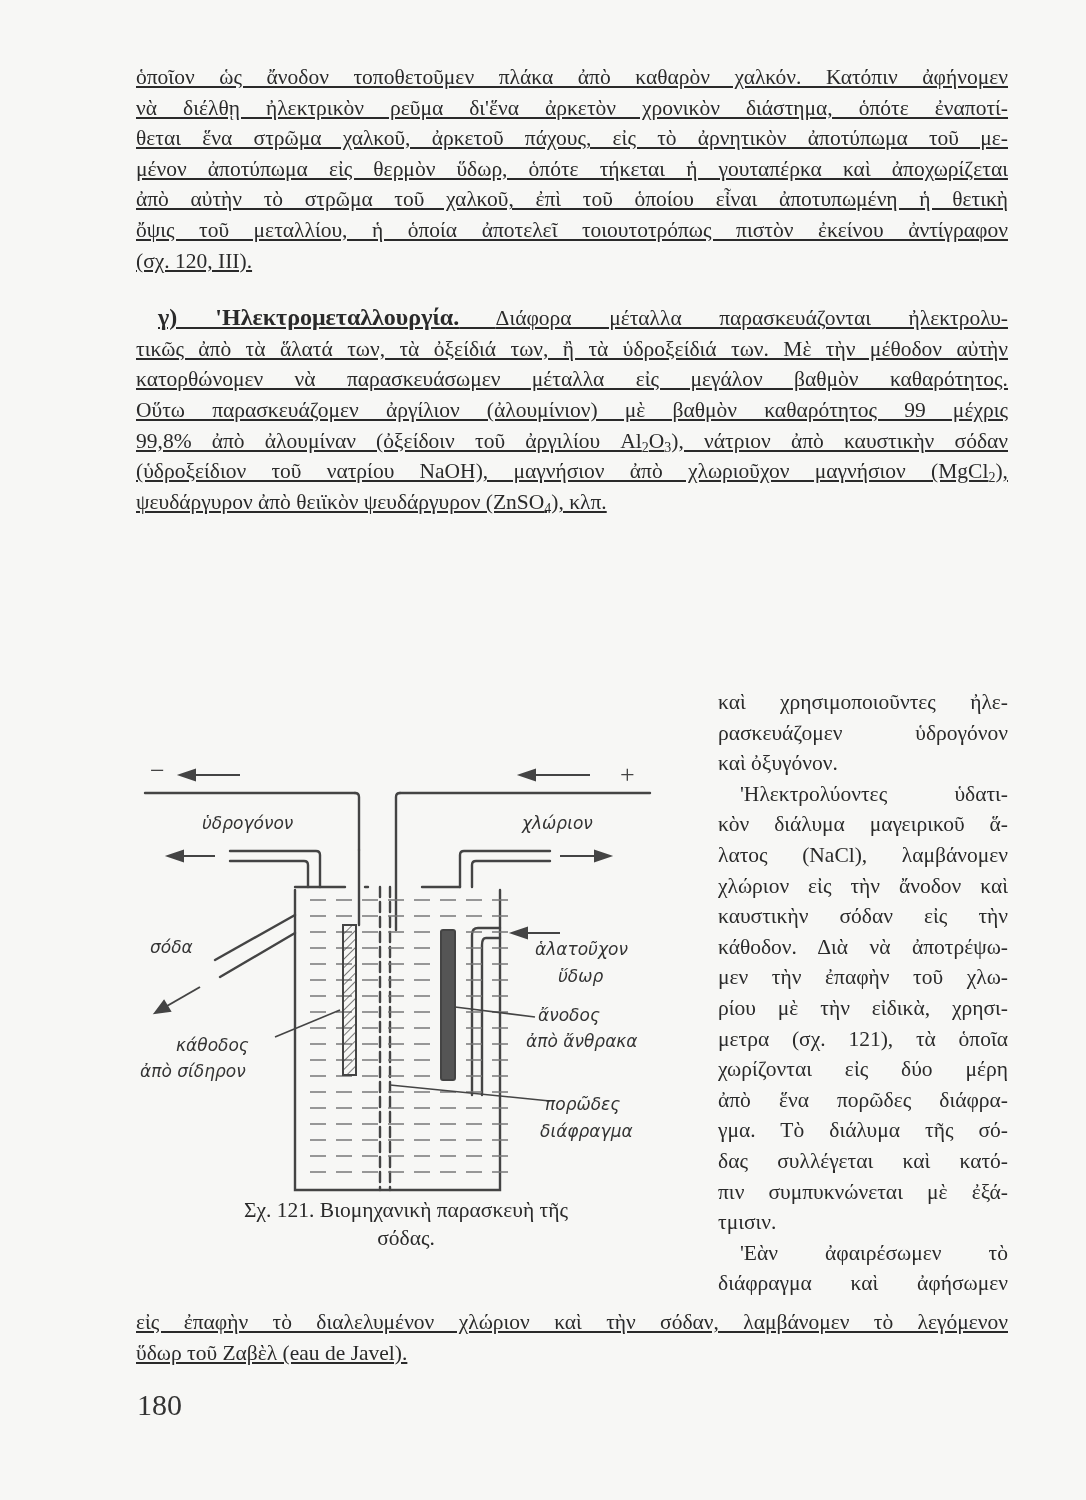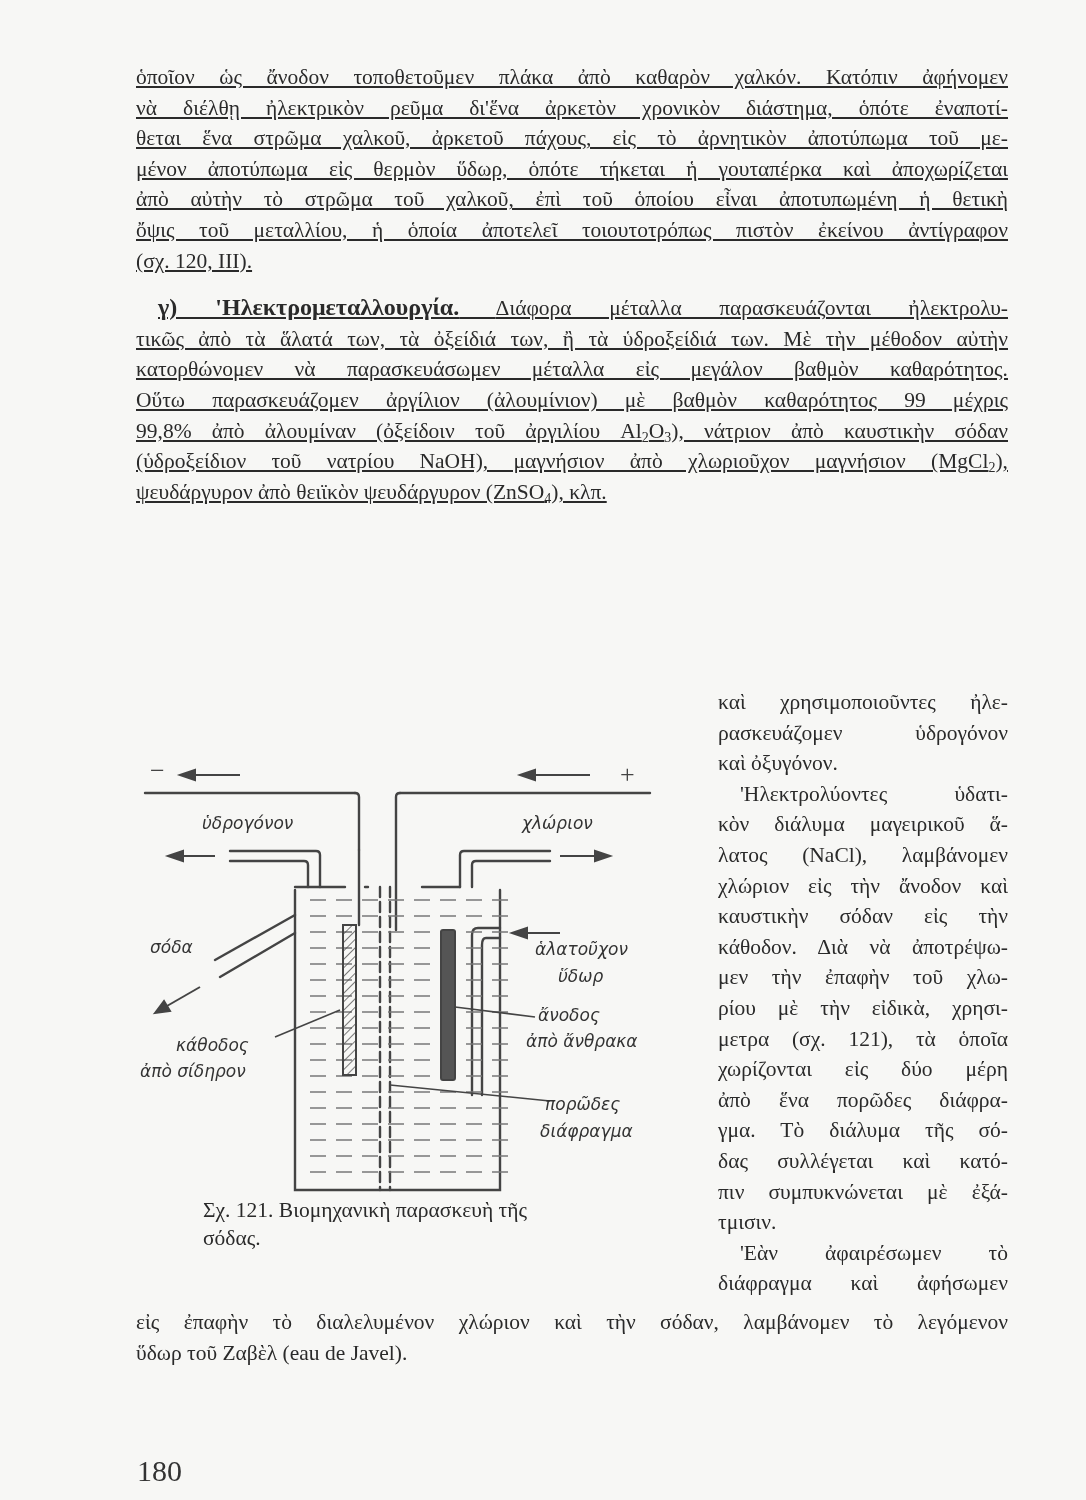--- a/index.html
+++ b/index.html
@@ -10,40 +10,40 @@
   .page { position: absolute; left: 136px; top: 62px; width: 872px; text-decoration: underline; }
   .p { font-size: 21.5px; line-height: 30.6px; text-align: justify; margin: 0; }
   .p .ln { display: block; text-align: justify; text-align-last: justify; white-space: nowrap; }
   .p .ln.last { text-align-last: left; }
   .head { font-weight: bold; font-size: 24px; }
   .indent { padding-left: 22px; }
   sub { font-size: 14px; vertical-align: -4px; line-height: 0; }
   .abs { position: absolute; }
   .col-r { position: absolute; left: 718px; width: 290px; margin-top: 48px; }
   .fig { position: absolute; left: 140px; top: 755px; width: 560px; height: 440px; }
-  .caption { position: absolute; left: 203px; top: 1196px; width: 440px; font-size: 21.5px; line-height: 28px; }
-  .pagenum { position: absolute; left: 137px; top: 1454px; font-size: 30px; color: #333; }
+  .caption { position: absolute; left: 186px; top: 1196px; width: 440px; font-size: 21.5px; line-height: 28px; text-align: center; }
+  .pagenum { position: absolute; left: 137px; top: 1388px; font-size: 30px; color: #333; }
   .lbl { font-family: "DejaVu Sans", sans-serif; font-style: italic; font-size: 17px; fill: #333; }
 </style>
 </head>
 <body>
 
 <div class="page">
 
   <div class="p" id="para1">
       <span class="ln">ὁποῖον ὡς ἄνοδον τοποθετοῦμεν πλάκα ἀπὸ καθαρὸν χαλκόν. Κατόπιν ἀφήνομεν</span>
       <span class="ln">νὰ διέλθῃ ἠλεκτρικὸν ρεῦμα δι'ἕνα ἀρκετὸν χρονικὸν διάστημα, ὁπότε ἐναποτί-</span>
       <span class="ln">θεται ἕνα στρῶμα χαλκοῦ, ἀρκετοῦ πάχους, εἰς τὸ ἀρνητικὸν ἀποτύπωμα τοῦ με-</span>
       <span class="ln">μένον ἀποτύπωμα εἰς θερμὸν ὕδωρ, ὁπότε τήκεται ἡ γουταπέρκα καὶ ἀποχωρίζεται</span>
       <span class="ln">ἀπὸ αὐτὴν τὸ στρῶμα τοῦ χαλκοῦ, ἐπὶ τοῦ ὁποίου εἶναι ἀποτυπωμένη ἡ θετικὴ</span>
       <span class="ln">ὄψις τοῦ μεταλλίου, ἡ ὁποία ἀποτελεῖ τοιουτοτρόπως πιστὸν ἐκείνου ἀντίγραφον</span>
       <span class="ln last">(σχ. 120, III).</span>
     </div>
 
-  <div class="p" style="margin-top:16px">
+  <div class="p" style="margin-top:26px">
     <span class="ln indent">
       <span class="head">γ) 'Ηλεκτρομεταλλουργία.</span>
       <span>Διάφορα μέταλλα παρασκευάζονται ἠλεκτρολυ-</span>
     </span>
     <span class="ln">τικῶς ἀπὸ τὰ ἅλατά των, τὰ ὀξείδιά των, ἢ τὰ ὑδροξείδιά των. Μὲ τὴν μέθοδον αὐτὴν</span>
     <span class="ln">κατορθώνομεν νὰ παρασκευάσωμεν μέταλλα εἰς μεγάλον βαθμὸν καθαρότητος.</span>
     <span class="ln">Οὕτω παρασκευάζομεν ἀργίλιον (ἀλουμίνιον) μὲ βαθμὸν καθαρότητος 99 μέχρις</span>
     <span class="ln"><span>99,8% ἀπὸ ἀλουμίναν (ὀξείδοιν τοῦ ἀργιλίου Al</span><sub>2</sub><span>O</span><sub>3</sub><span>), νάτριον ἀπὸ καυστικὴν σόδαν</span></span>
     <span class="ln"><span>(ὑδροξείδιον τοῦ νατρίου NaOH), μαγνήσιον ἀπὸ χλωριοῦχον μαγνήσιον (MgCl</span><sub>2</sub><span>),</span></span>
     <span class="ln last"><span>ψευδάργυρον ἀπὸ θειϊκὸν ψευδάργυρον (ZnSO</span><sub>4</sub><span>), κλπ.</span></span>
@@ -293,18 +293,18 @@
   <text class="lbl" x="0" y="322">ἀπὸ σίδηρον</text>
   <text class="lbl" x="405" y="355">πορῶδες</text>
   <text class="lbl" x="400" y="382">διάφραγμα</text>
 </svg>
 
 <div class="caption">
   <div>Σχ. 121. Βιομηχανικὴ παρασκευὴ τῆς</div>
   <div>σόδας.</div>
 </div>
 
-<div class="abs p" style="left:136px; top:1307px; width:872px;">
+<div class="abs p" style="left:136px; top:1307px; width:872px;text-decoration:underline;">
   <span class="ln">εἰς ἐπαφὴν τὸ διαλελυμένον χλώριον καὶ τὴν σόδαν, λαμβάνομεν τὸ λεγόμενον</span>
   <span class="ln last">ὕδωρ τοῦ Ζαβὲλ (eau de Javel).</span>
 </div>
 
 <div class="pagenum">180</div>
 
 </body></html>

